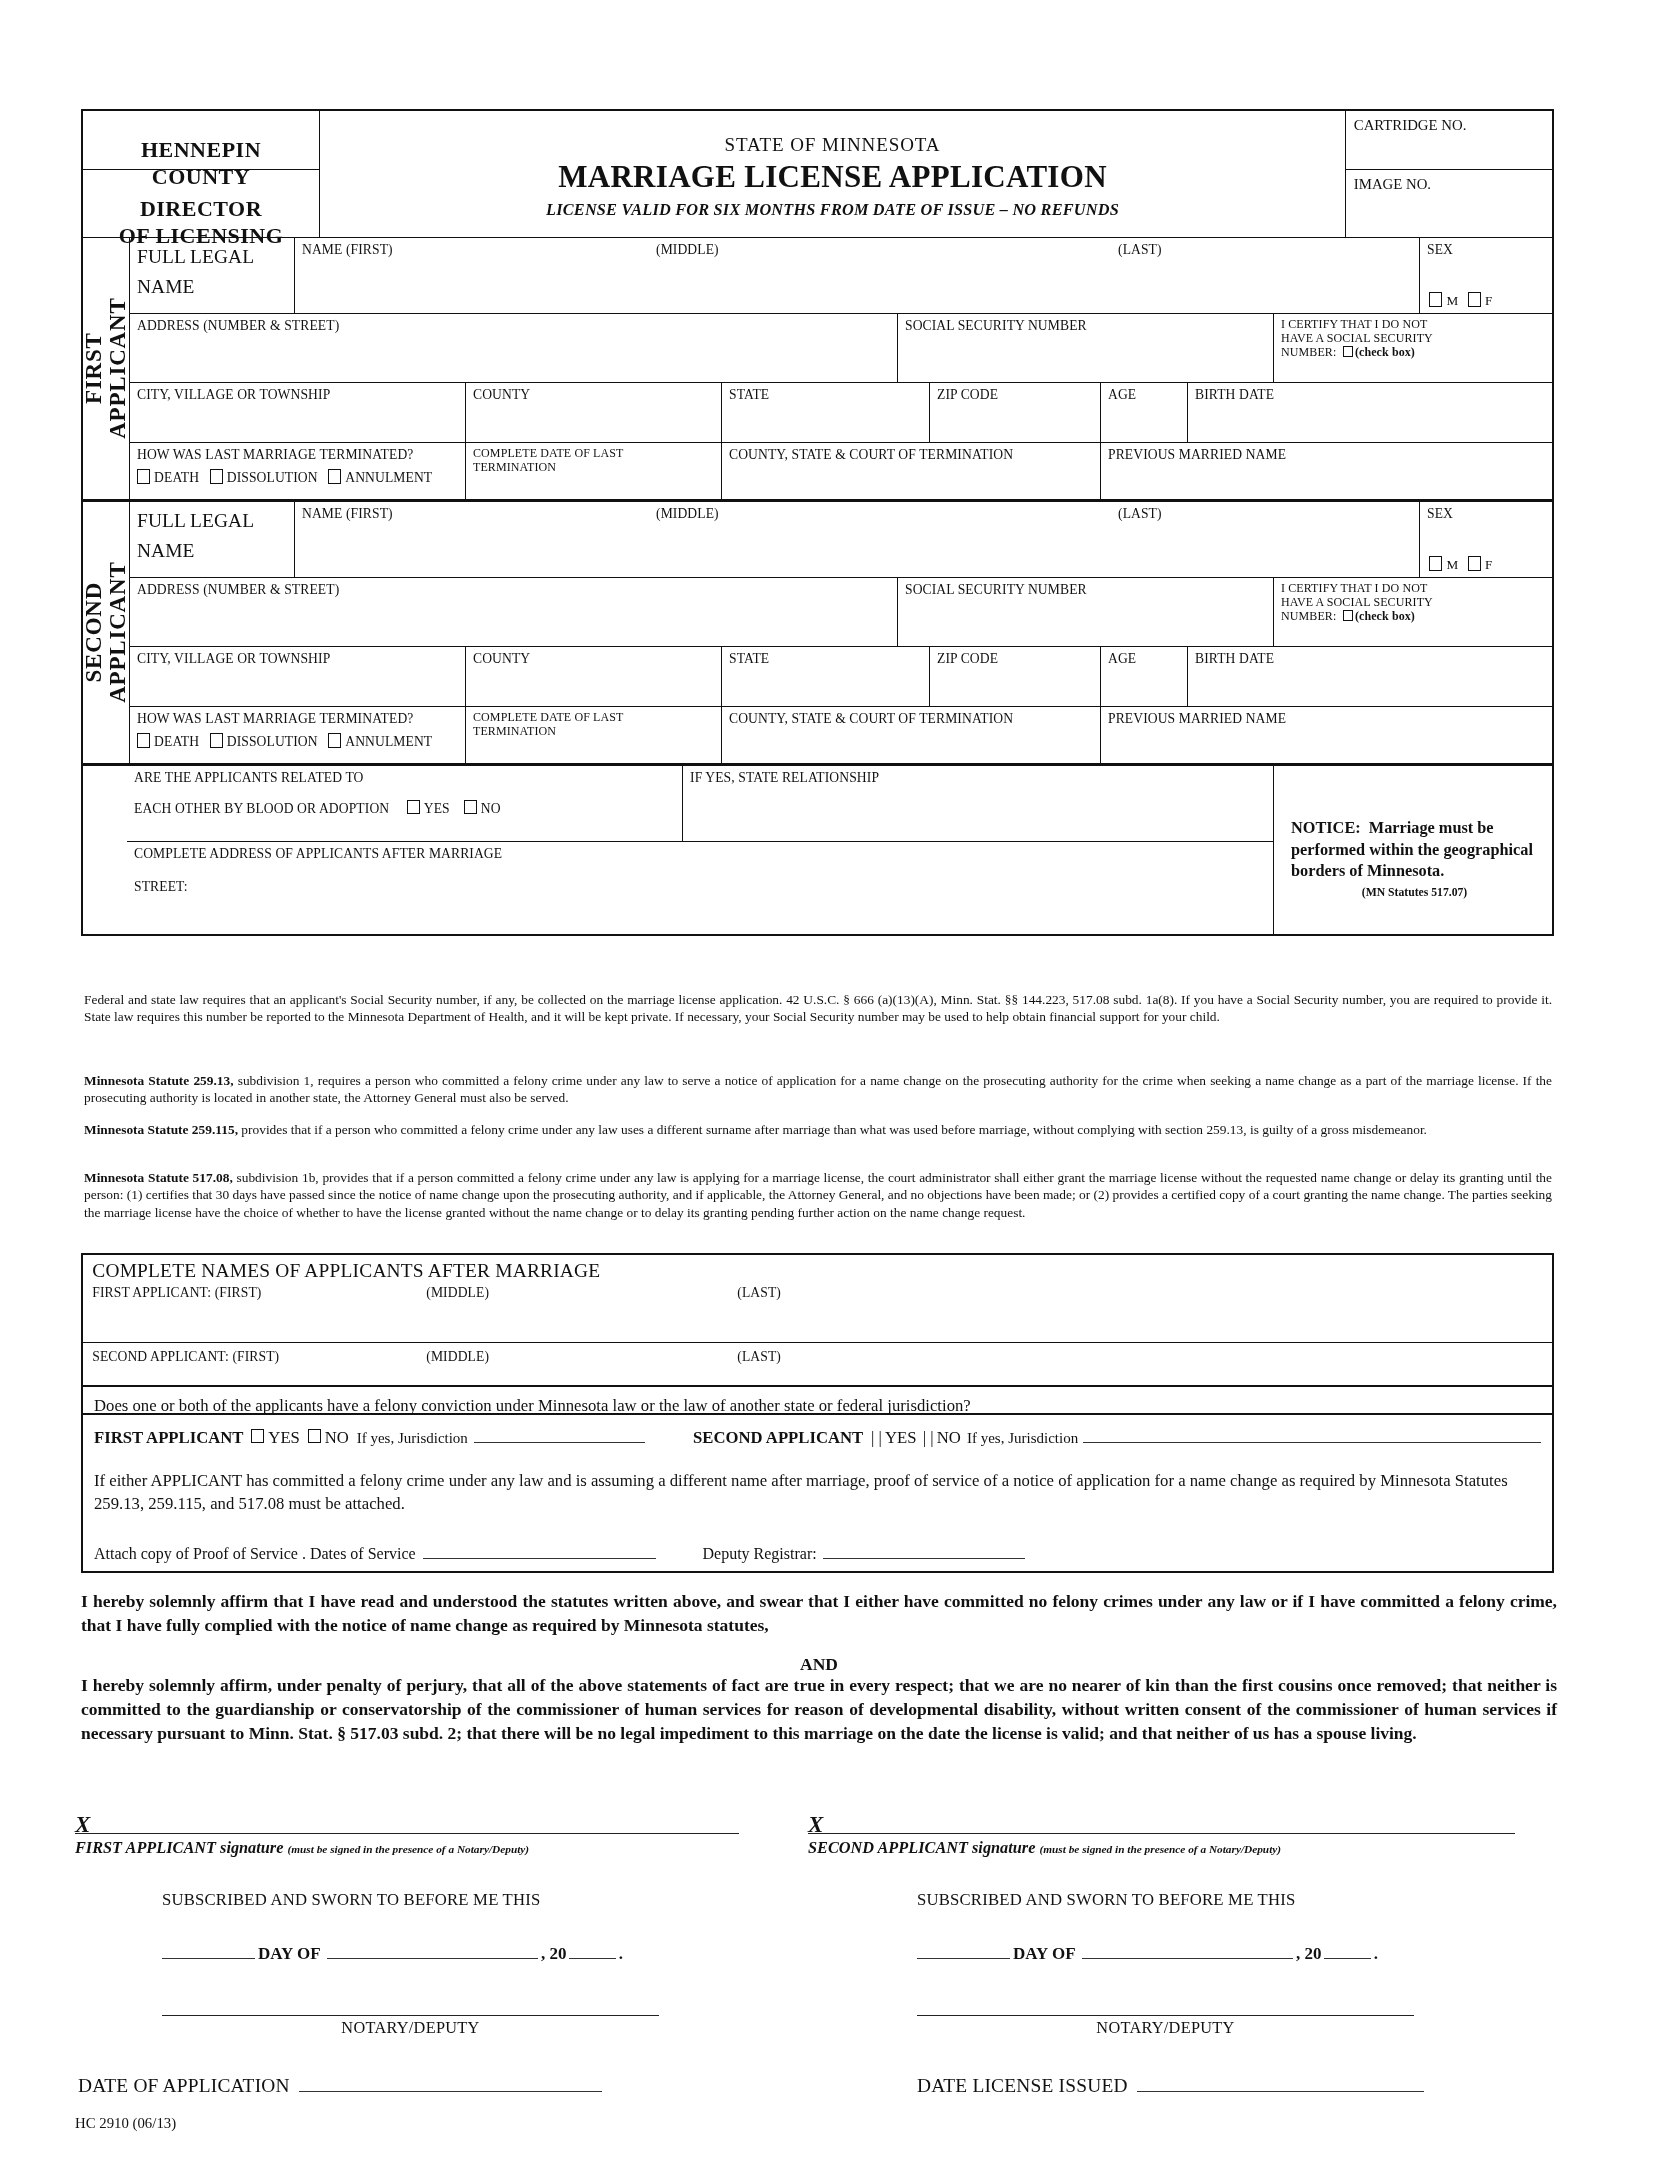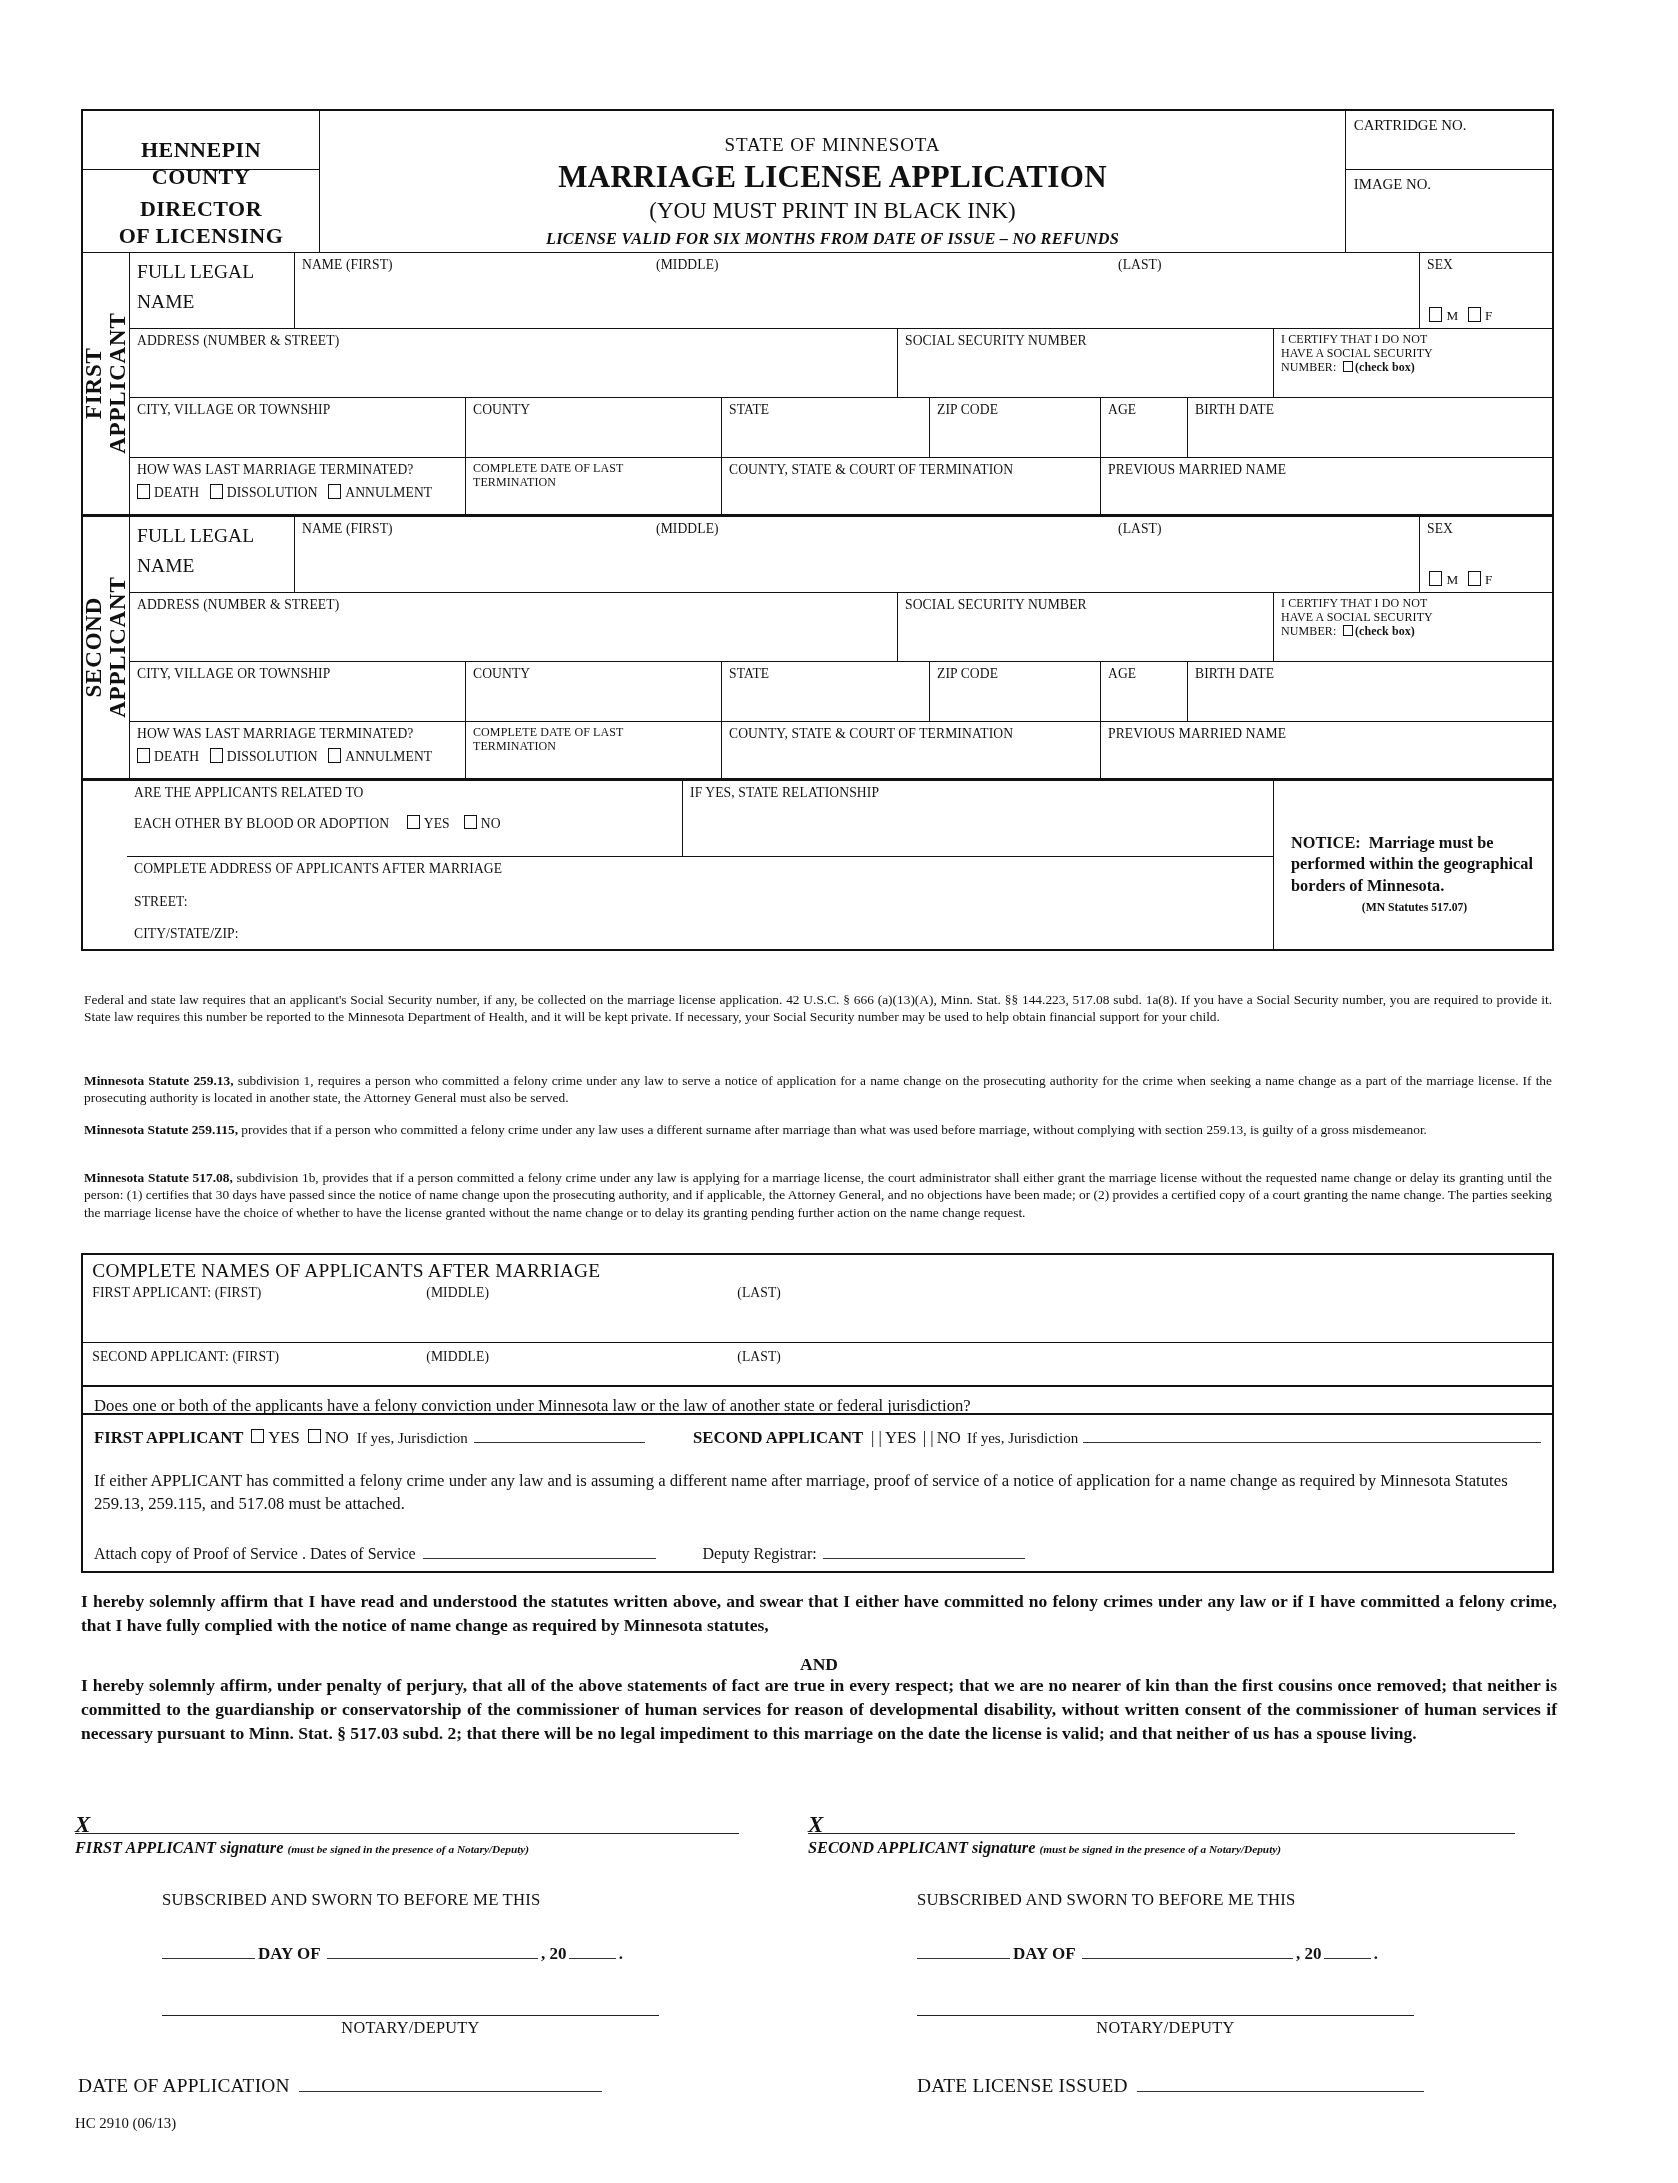--- a/index.html
+++ b/index.html
@@ -121,21 +121,20 @@
         </div>
         <div style="height:67px;">
           <div class="l1"><span>DIRECTOR</span><br>
           <span>OF LICENSING</span></div>
         </div>
       </div>
 
       <div class="cell hdr-mid" style="padding:0 7.8px;">
         <div class="state">STATE OF MINNESOTA</div>
         <div class="mtitle">MARRIAGE LICENSE APPLICATION</div>
-        <div class="msub">(YOU MUST PRINT IN BLACK INK)</div>
         <div class="mvalid">LICENSE VALID FOR SIX MONTHS FROM DATE OF ISSUE – NO REFUNDS</div>
       </div>
 
       <div class="cell hdr-right" style="padding:0;">
         <div style="border-bottom:1.6px solid #111; height:59px; padding:6.2px 7.8px;">
           <div class="hl" style="padding-top:0">CARTRIDGE NO.</div>
         </div>
         <div style="height:67px; padding:6.2px 7.8px;">
           <div class="hl" style="padding-top:0">IMAGE NO.</div>
         </div>
@@ -325,21 +324,20 @@
             </div>
           </div>
           <div class="cell" style="flex:1;">
             <div class="lbl">IF YES, STATE RELATIONSHIP</div>
           </div>
         </div>
         <div class="row">
           <div class="cell" style="flex:1; min-height:92px; border-right:none;">
             <div class="lbl">COMPLETE ADDRESS OF APPLICANTS AFTER MARRIAGE</div>
             <div class="lbl" style="margin-top:17px;">STREET:</div>
-            <div class="lbl" style="margin-top:17px;">CITY/STATE/ZIP:</div>
           </div>
         </div>
       </div>
       <div class="cell" style="flex:1; padding:51px 14px 7.8px 17px;">
         <div class="notice">
           <b>NOTICE:</b>&nbsp;
           <span>Marriage must be performed within the geographical borders of Minnesota.</span>
           <div class="stat" style="margin-top:3.1px;">(MN Statutes 517.07)</div>
         </div>
       </div>

